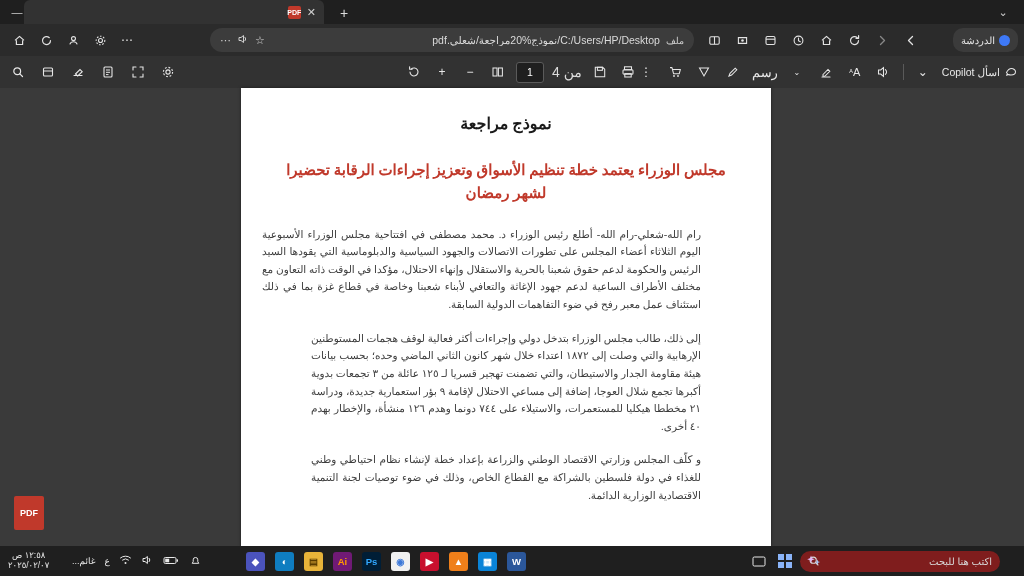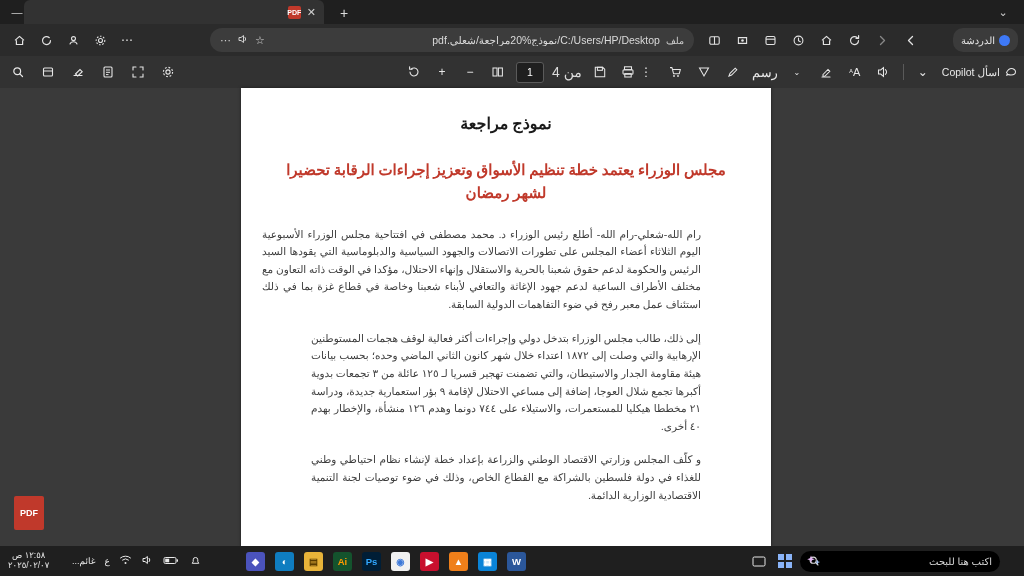--- a/index.html
+++ b/index.html
@@ -126,21 +126,21 @@
   .tb-clock{
     position:absolute;left:8px;top:0;height:30px;display:flex;flex-direction:column;
     align-items:center;justify-content:center;color:#e9e9e9;font-size:8.5px;line-height:1.15;
   }
   .tray{
     position:absolute;left:72px;top:0;height:30px;display:flex;align-items:center;gap:9px;
     color:#e9e9e9;font-size:10px;
   }
   .searchbox{
     position:absolute;left:800px;top:5px;width:200px;height:21px;border-radius:11px;
-    background:#000000;display:flex;align-items:center;justify-content:space-between;
+    background:#7f1d1d;display:flex;align-items:center;justify-content:space-between;
     padding:0 8px;box-sizing:border-box;color:#d8d8d8;font-size:10px;direction:rtl;
   }
   .task-icons{
     position:absolute;left:246px;top:0;height:30px;display:flex;align-items:center;gap:10px;
   }
   .tico{width:19px;height:19px;border-radius:3px;display:flex;align-items:center;justify-content:center;
     color:#fff;font-size:9.5px;font-weight:bold;}
   .win-logo{position:absolute;left:778px;top:8px;width:14px;height:14px;}
   .win-logo div{position:absolute;width:6px;height:6px;background:#8ab4f8;}
   .taskbar-label{color:#e9e9e9;font-size:9px;direction:rtl;}
@@ -436,21 +436,21 @@
       <span class="taskbar-label">غائم...</span>
     </div>
 
     <div class="task-icons">
       <div class="tico" style="background:#2b579a">W</div>
       <div class="tico" style="background:#0a84d8">▦</div>
       <div class="tico" style="background:#ef7f1a">▲</div>
       <div class="tico" style="background:#c8102e;color:#fff">▶</div>
       <div class="tico" style="background:#f1f1f1;color:#3c78d8">◉</div>
       <div class="tico" style="background:#001e36;color:#31a8ff">Ps</div>
-      <div class="tico" style="background:#14532d;color:#ff9a00">Ai</div>
+      <div class="tico" style="background:#701a75;color:#ff9a00">Ai</div>
       <div class="tico" style="background:#e8b339;color:#5a3c00">▤</div>
       <div class="tico" style="background:#0f7dc0">◐</div>
       <div class="tico" style="background:#4b53bc">◆</div>
     </div>
 
     <div class="win-logo">
       <div style="left:0;top:0"></div>
         <div style="left:8px;top:0"></div>
       <div style="left:0;top:8px"></div>
         <div style="left:8px;top:8px"></div>

